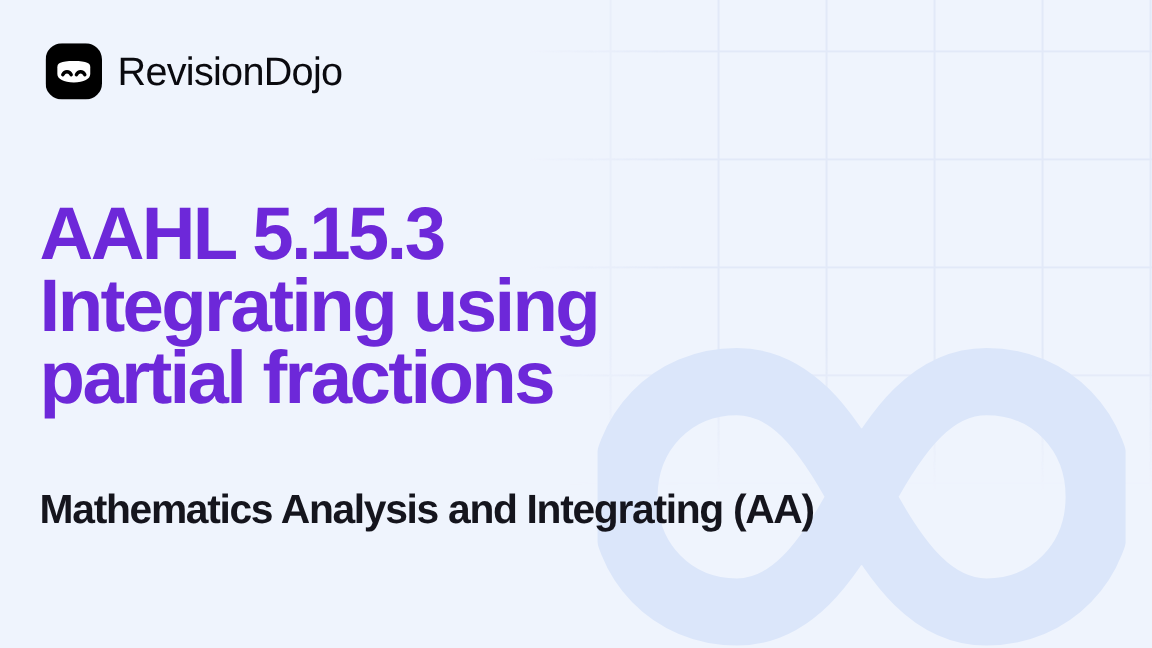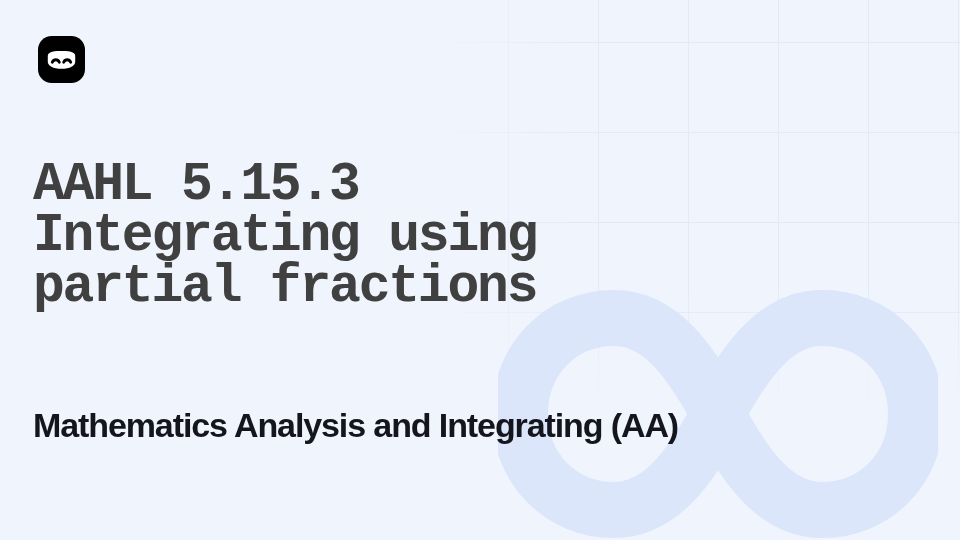--- a/index.html
+++ b/index.html
@@ -93,26 +93,26 @@
     line-height: 1;
     white-space: nowrap;
   }
 
   
   #headline {
     position: absolute;
     left: 33px;
     top: 124px;
     width: 640px;
-    font-family: Liberation Mono, monospace;
-    font-size: 53px;
+    font-family: Liberation Sans, sans-serif;
+    font-size: 62px;
     font-weight: 700;
     line-height: 0.97;
     letter-spacing: -2.2px;
-    color: #404040;
+    color: #6d28d9;
     white-space: pre-line;
   }
 
   
   #subtitle {
     position: absolute;
     left: 33px;
     top: 406px;
     width: 890px;
     font-family: "Liberation Sans", sans-serif;
@@ -153,19 +153,20 @@
         <path d="M 10 20.5
                  C 10 17.2, 12.4 15.2, 24 15.2
                  C 35.6 15.2, 38 17.2, 38 20.5
                  L 38 26.2
                  C 38 30.4, 32.6 33.4, 24 33.4
                  C 15.4 33.4, 10 30.4, 10 26.2 Z" fill="#ffffff"></path>
         <path d="M 14.6 26.8 C 16.2 23.4, 20.2 23.4, 21.8 26.8" fill="none" stroke="#000000" stroke-width="2.9" stroke-linecap="round"></path>
         <path d="M 26.2 26.8 C 27.8 23.4, 31.8 23.4, 33.4 26.8" fill="none" stroke="#000000" stroke-width="2.9" stroke-linecap="round"></path>
       </svg>
     </div>
+    <div id="brand-name">RevisionDojo</div>
   </div>
 
   <h1 id="headline">AAHL 5.15.3 Integrating using partial fractions</h1>
 
   <div id="subtitle">Mathematics Analysis and Integrating (AA)</div>
 
 </div>
 
 </body></html>

